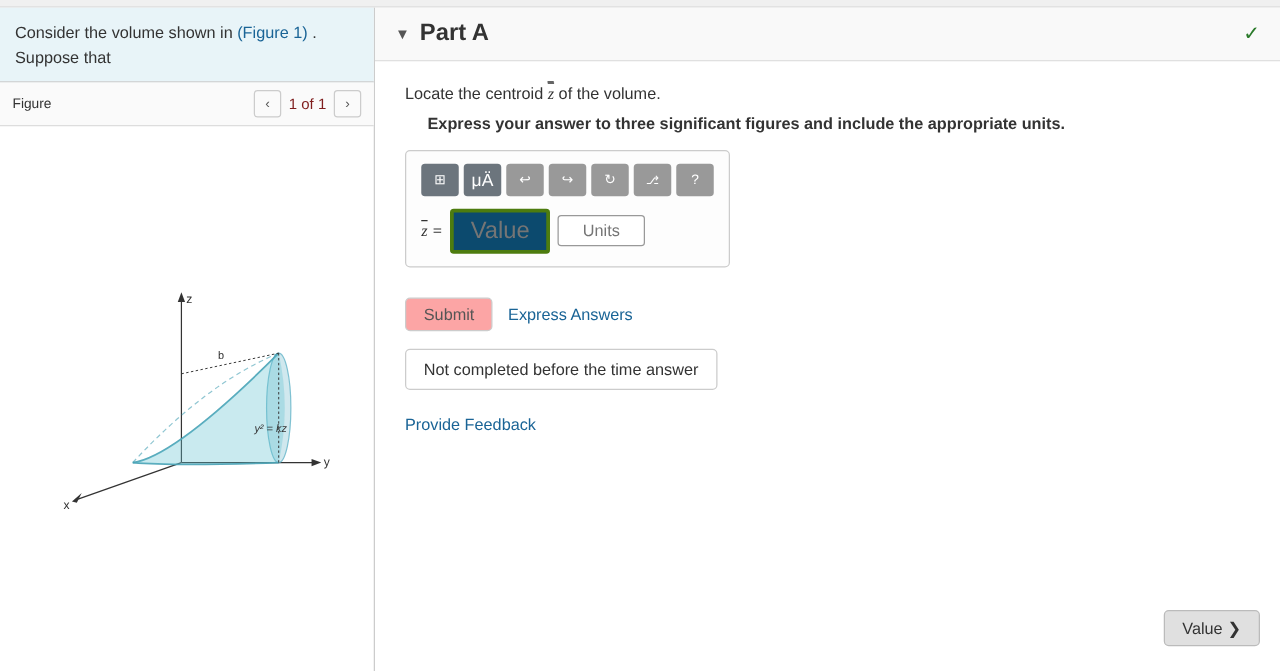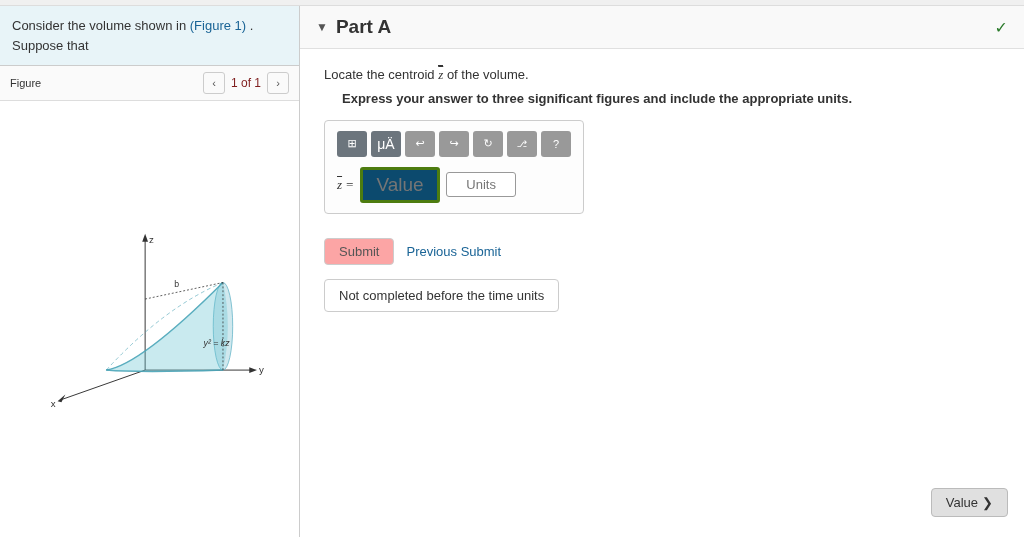--- a/index.html
+++ b/index.html
@@ -452,25 +452,28 @@
             <span style="text-decoration:overline;">z</span> =
           </span>
           <input class="value-input" type="text" placeholder="Value" style="">
           <input class="units-input" type="text" placeholder="Units" style="">
         </div>
 
       </div>
 
       <div class="action-row">
         <button class="submit-btn">Submit</button>
-        <a class="previous-answers-link" href="#">Previous Submit</a>
-      </div>
-
-      <div class="not-completed-box">Not completed before the time units</div>
-
+        <a class="previous-answers-link" href="#">Express Answers</a>
+      </div>
+
+      <div class="not-completed-box">Not completed before the time answer</div>
+
+      <div class="feedback-row">
+        <a class="provide-feedback-link" href="#">Provide Feedback</a>
+      </div>
 
     </div>
 
     <button class="next-btn">
       <span>Value</span>
       <span>❯</span>
     </button>
 
   </div>
 

